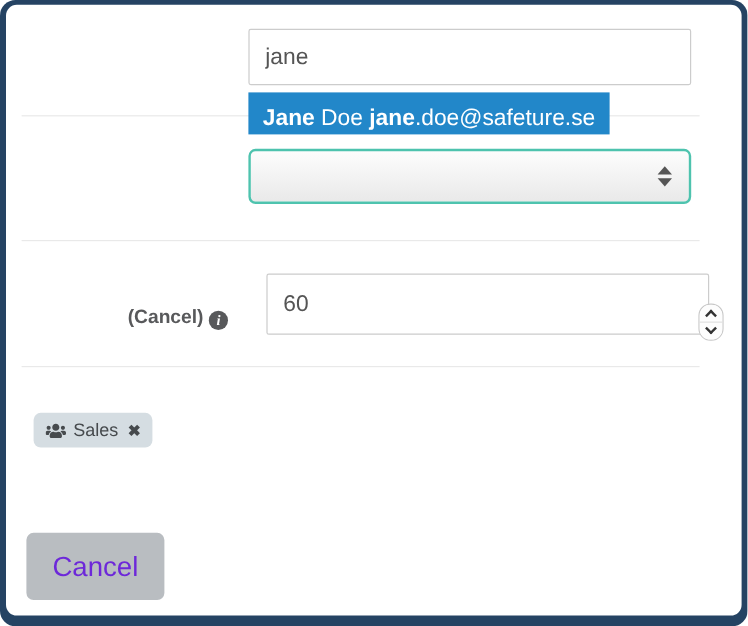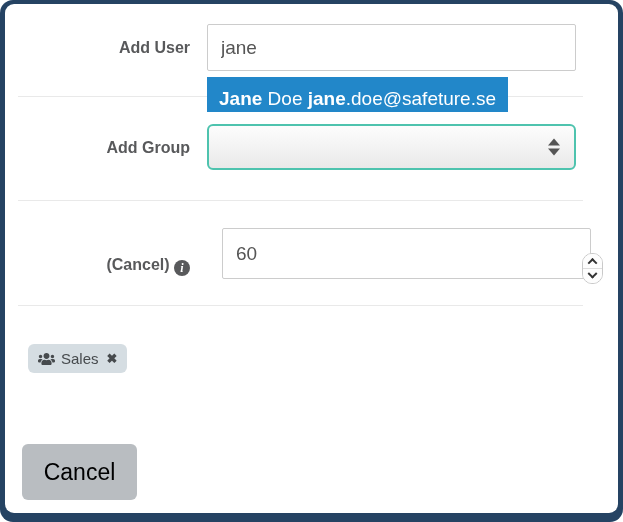--- a/index.html
+++ b/index.html
@@ -92,42 +92,40 @@
     display:inline-flex;align-items:center;gap:6px;
     background:var(--tag-bg);border-radius:6px;padding:11px 10px;
     color:#464a4d;font-size:15px;
   }
   .tag .users-icon{display:flex;}
   .tag .close{font-size:13px;font-weight:bold;color:#464a4d;cursor:pointer;margin-left:2px;}
 
   .cancel-btn{
     position:absolute;left:22px;top:444px;width:115px;height:56px;
     background:var(--cancel-bg);border:none;border-radius:6px;
-    color:#000000;font-family:"Liberation Sans",sans-serif;font-size:23px;
+    color:#6d28d9;font-family:"Liberation Sans",sans-serif;font-size:23px;
     display:flex;align-items:center;justify-content:center;cursor:pointer;
   }
 </style>
 </head>
 <body>
 
 <div class="frame">
   <div class="panel"></div>
 
   <div class="layer">
 
-    <div class="field-label" style="top:35px">Add User</div>
     <input id="add-user-input" class="text-input" type="text" value="jane" style="">
 
     <div class="divider" style="top:96px"></div>
 
     <div class="suggestion">
       <b>Jane</b><span style="white-space:pre"> Doe </span><b>jane</b><span>.doe@safeture.se</span>
     </div>
 
-    <div class="field-label" style="top:135px">Add Group</div>
     <div class="select">
       <span class="select-arrows">
         <span class="tri-up"></span>
         <span class="tri-down"></span>
       </span>
     </div>
 
     <div class="divider" style="top:200px"></div>
 
     <div class="field-label time-label">

